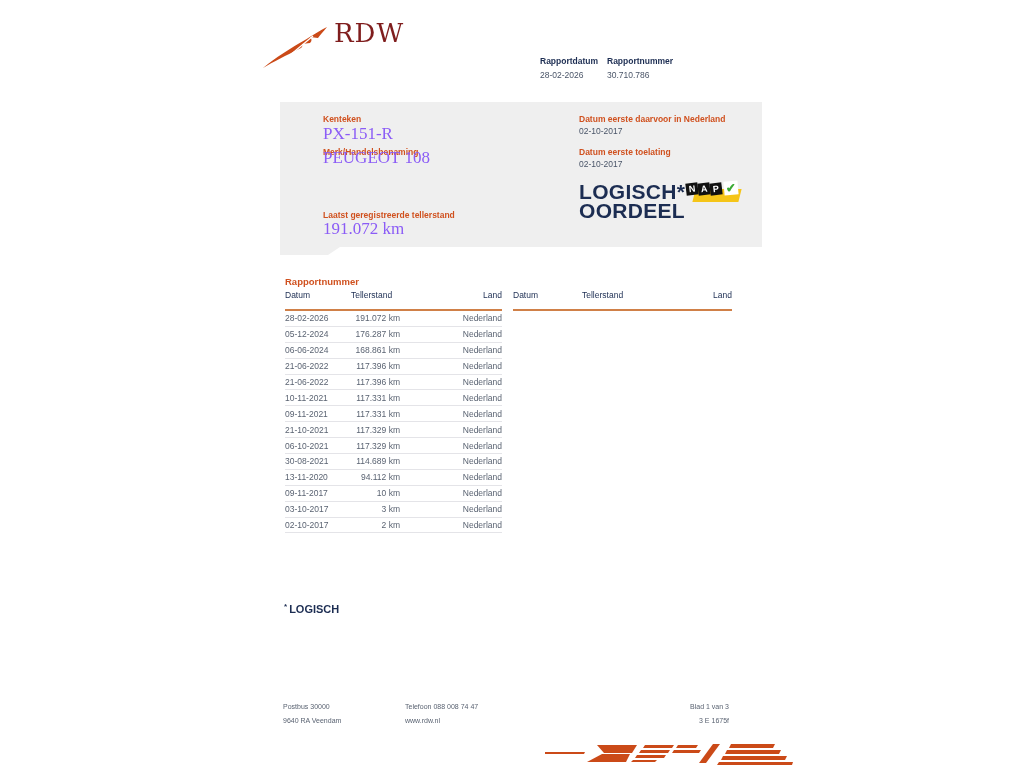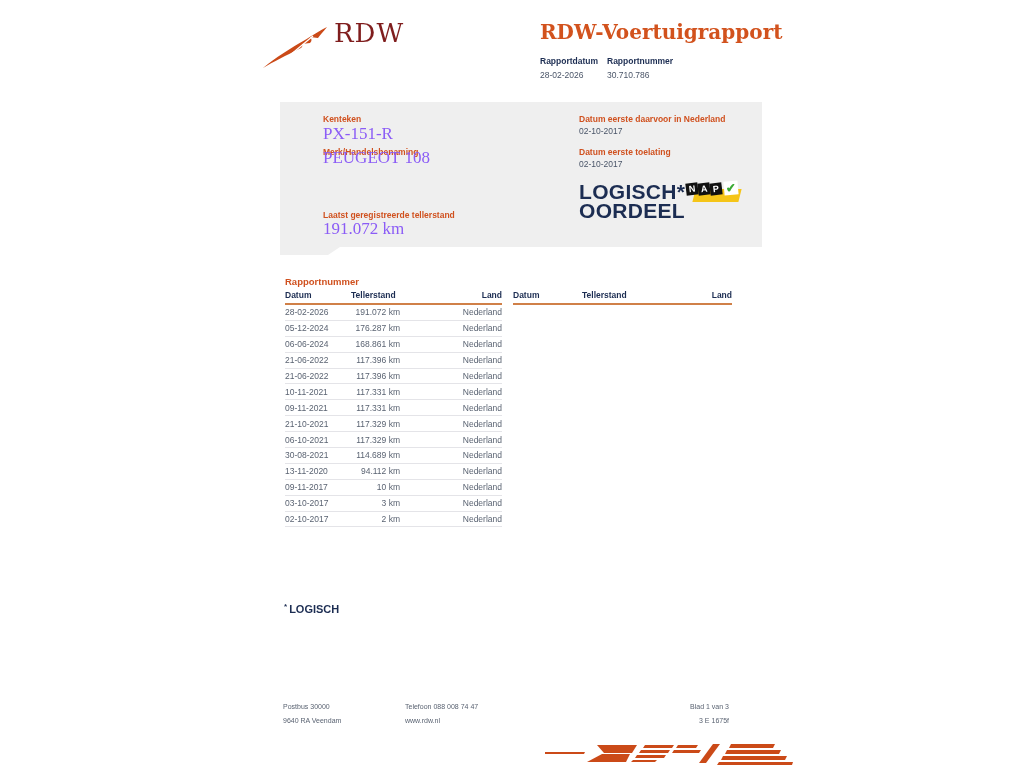--- a/index.html
+++ b/index.html
@@ -33,22 +33,22 @@
   .nap-letter{position:absolute;top:2px;width:12px;height:12px;background:#111;color:#fff;
               font-size:9px;font-weight:bold;text-align:center;line-height:12px;
               transform:rotate(-7deg);}
   .nap-check{position:absolute;left:38px;top:0px;width:14px;height:14px;background:#fff;
              color:#3aaa35;font-size:12px;font-weight:bold;text-align:center;line-height:14px;
              transform:rotate(-5deg);}
 
   
   .tables-title{left:285px;top:276px;font-size:9.5px;font-weight:bold;color:#d0511f;}
   .mtable{position:absolute;top:290px;}
-  .t-head{display:grid;font-size:8.5px;font-weight:bold;color:#1c2d52;
-          padding-bottom:3px;border-bottom:2px solid #d08048;}
+  .t-head{display:grid;font-size:8.5px;font-weight:normal;color:#1c2d52;
+          padding-bottom:9px;border-bottom:2px solid #d08048;}
   .t-row{display:grid;font-size:8.5px;color:#5a6372;height:14.9px;align-items:center;
          border-bottom:1px solid #e4e4e8;}
   .t-left{left:285px;width:217px;}
   .t-left .t-head,.t-left .t-row{grid-template-columns:66px 49px 1fr;}
   .t-right{left:513px;width:219px;}
   .t-right .t-head{grid-template-columns:69px 49px 1fr;}
   .c-km{text-align:right;}
   .t-head .c-km{text-align:left;}
   .c-land{text-align:right;}
 
@@ -68,21 +68,20 @@
 <body>
 
 <div id="page">
 
   <svg class="abs" style="left:260px;top:24px;" width="72" height="48" viewBox="0 0 70 48">
     <path fill="#cb4a18" d="M2 44 C14 34 30 24 44 16 C52 11 60 6 66 3 C62 8 59 11 57 14 L49 13 C51 15 51 17 49 19 L41 20 C42 22 41 24 38 25 C26 31 12 38 2 44 Z"></path>
     <path d="M28 32 L52 12" stroke="#ffffff" stroke-width="1.3" fill="none"></path>
   </svg>
   <div class="abs logo-text">RDW</div>
 
-  <div class="abs doc-title">RDW-Voertuigrapport</div>
 
   <div class="abs meta">
     <div class="meta-item">
       <div class="meta-label">Rapportdatum</div>
       <div class="meta-value">28-02-2026</div>
     </div>
     <div class="meta-item">
       <div class="meta-label">Rapportnummer</div>
       <div class="meta-value">30.710.786</div>
     </div>

